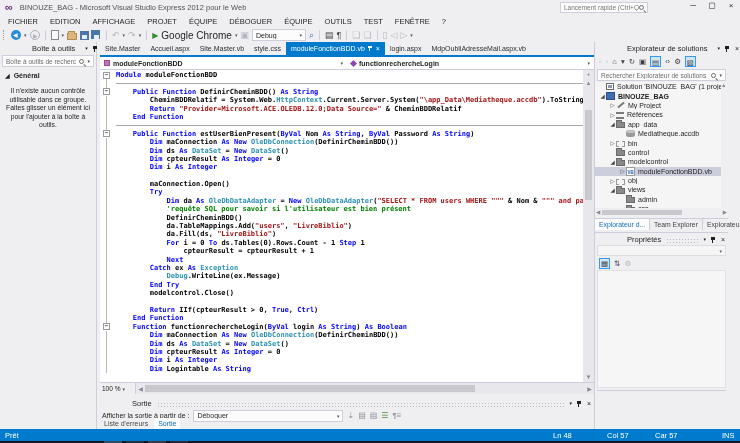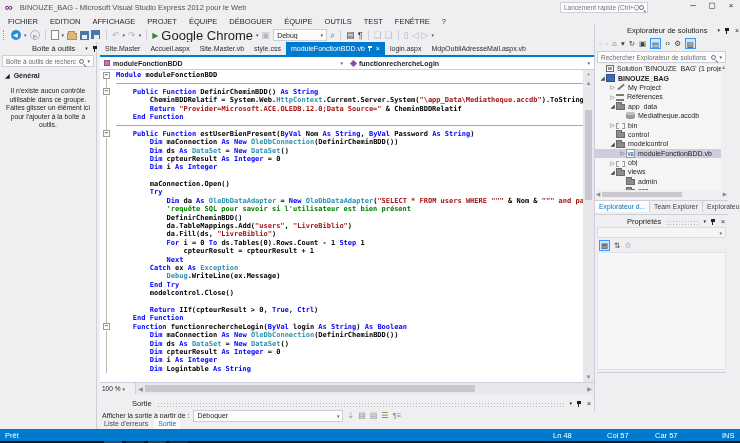--- a/index.html
+++ b/index.html
@@ -32,21 +32,21 @@
   .caret { font-size:5px; color:#555; }
   .ticon { font-size:9px; line-height:10px; color:#444; flex:none; }
   .ticon.dim { color:#B4B6BF; }
   .floppy { width:9px; height:9px; background:#4A76A8; position:relative; flex:none; }
   .floppy::after { content:""; position:absolute; left:2px; bottom:1px; width:5px; height:4px; background:#E8EEF5; }
   .floppy.all::before { content:""; position:absolute; left:-2px; top:-2px; width:9px; height:9px; background:#4A76A8; border:1px solid #EFEFF2; }
   .newdoc { width:8px; height:10px; background:#FDFDFD; border:1px solid #8A8A8A; flex:none; }
   .folderop { width:10px; height:7px; background:#DCB67A; border:1px solid #B3904F; position:relative; margin-top:2px; flex:none; }
   .folderop::before { content:""; position:absolute; left:0; top:-3px; width:5px; height:2px; background:#DCB67A; border:1px solid #B3904F; border-bottom:none; }
   .runplay { color:#388934; font-size:8px; }
-  .runlabel { font-size:13px; color:#1E1E1E; }
+  .runlabel { font-size:10px; color:#1E1E1E; }
   .combo { background:#FCFCFC; border:1px solid #CCCEDB; height:12px; display:flex; align-items:center; padding:0 3px; gap:3px; }
   .combo .cval { font-size:7px; color:#1E1E1E; flex:1; white-space:nowrap; overflow:hidden; }
   .mag { width:5px; height:5px; border:1px solid #6D6D6D; border-radius:50%; position:relative; flex:none; }
   .mag::after { content:""; position:absolute; left:4px; top:4px; width:3px; height:1px; background:#6D6D6D; transform:rotate(45deg); transform-origin:0 0; }
 
   
   .panel { position:absolute; background:#EFEFF2; }
   .phead { height:12px; display:flex; align-items:center; padding:0 3px 0 4px; }
   .phead .ptitle { font-size:7.5px; color:#1E1E1E; white-space:nowrap;margin-left:28px; }
   .dots { flex:1; height:5px; margin:2px 5px 0 5px; background-image:radial-gradient(#B9B9C4 0.6px, transparent 0.7px); background-size:3px 3px; }
@@ -91,21 +91,21 @@
   .vscroll .varr { height:9px; line-height:9px; }
   .vscroll .vthumb { width:7px; height:90px; background:#C8C8CE; margin-top:22px; }
   .editorbottom { height:12px; display:flex; align-items:stretch; background:#E8E8EC; border-top:1px solid #CCCEDB; }
   .zoombox { width:36px; background:#EFEFF2; border-right:1px solid #CCCEDB; display:flex; align-items:center; gap:2px; padding:0 2px; }
   .zoombox .zval { font-size:6.5px; color:#1E1E1E; }
   .hscroll { flex:1; position:relative; display:flex; align-items:center; font-size:6px; color:#8A8A96; }
   .hscroll .harr { width:9px; text-align:center; }
   .hthumb { height:7px; background:#C8C8CE; width:330px; }
 
   
-  #rightpanel { left:594px; top:24px; width:134px; height:387px; border-left:1px solid #CCCEDB; }
+  #rightpanel { left:594px; top:42px; width:134px; height:387px; border-left:1px solid #CCCEDB; }
   .setoolbar { height:14px; display:flex; align-items:center; gap:4px; padding:0 4px; font-size:8px; color:#3E3E42; }
   .setoolbar .boxed { border:1px solid #3399FF; background:#D2E6F8; padding:0 1px; height:11px; line-height:10px; }
   .setoolbar .mini { font-size:7.5px; line-height:11px; }
   .tree { position:relative; height:126px; overflow:hidden; background:#F5F5F5; margin-top:1px; }
   .trow { display:flex; align-items:center; height:9.4px; font-size:7px; color:#1E1E1E; white-space:nowrap; padding-right:2px; }
   .trow.sel { background:#CCCEDB; }
   .trow .texp { width:7px; flex:none; font-size:5.5px; color:#454545; text-align:center; }
   .trow .tlabel { overflow:hidden; }
   .trow.bold .tlabel { font-weight:bold; }
   .ti { width:9px; height:8px; display:inline-block; margin:0 3px 0 0; position:relative; flex:none; }

